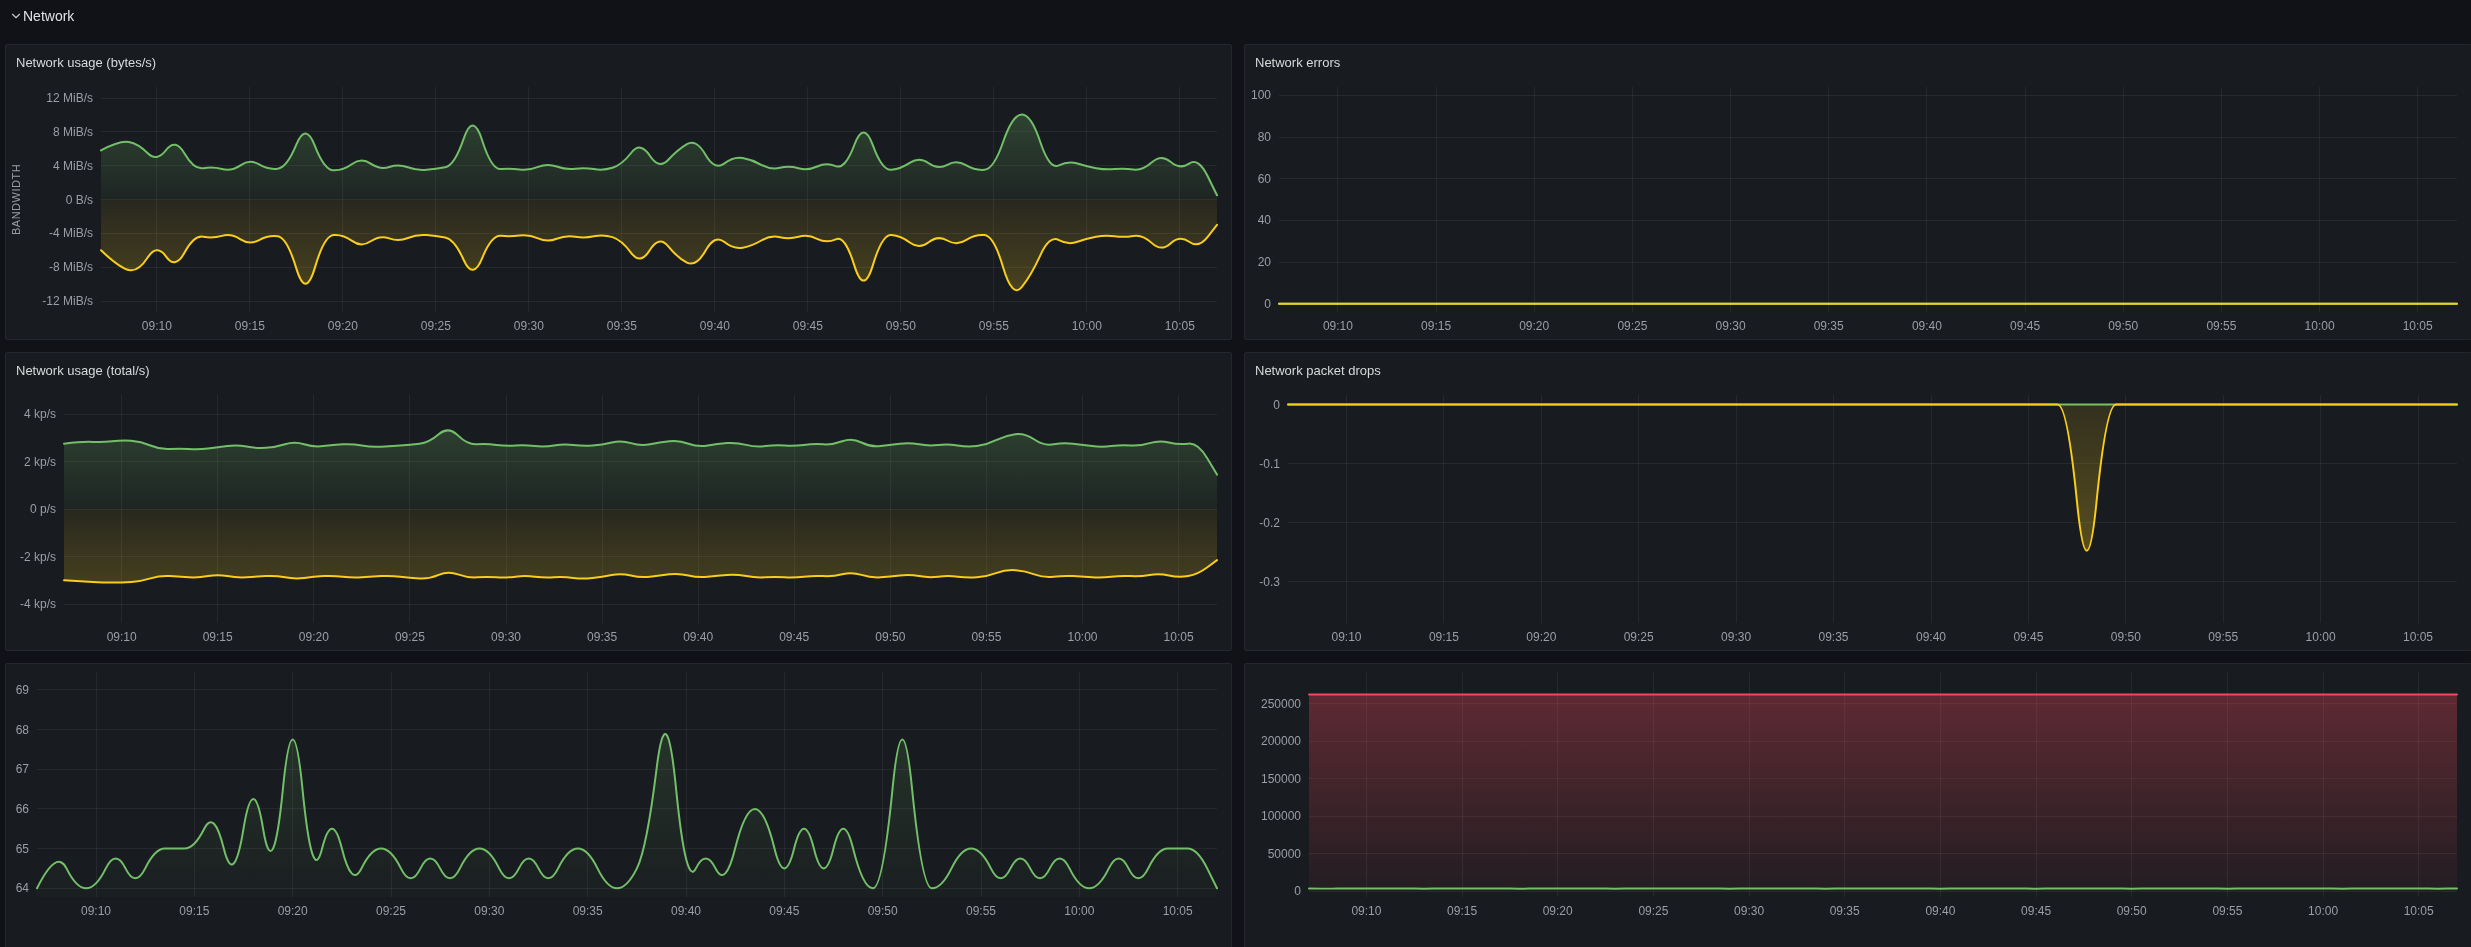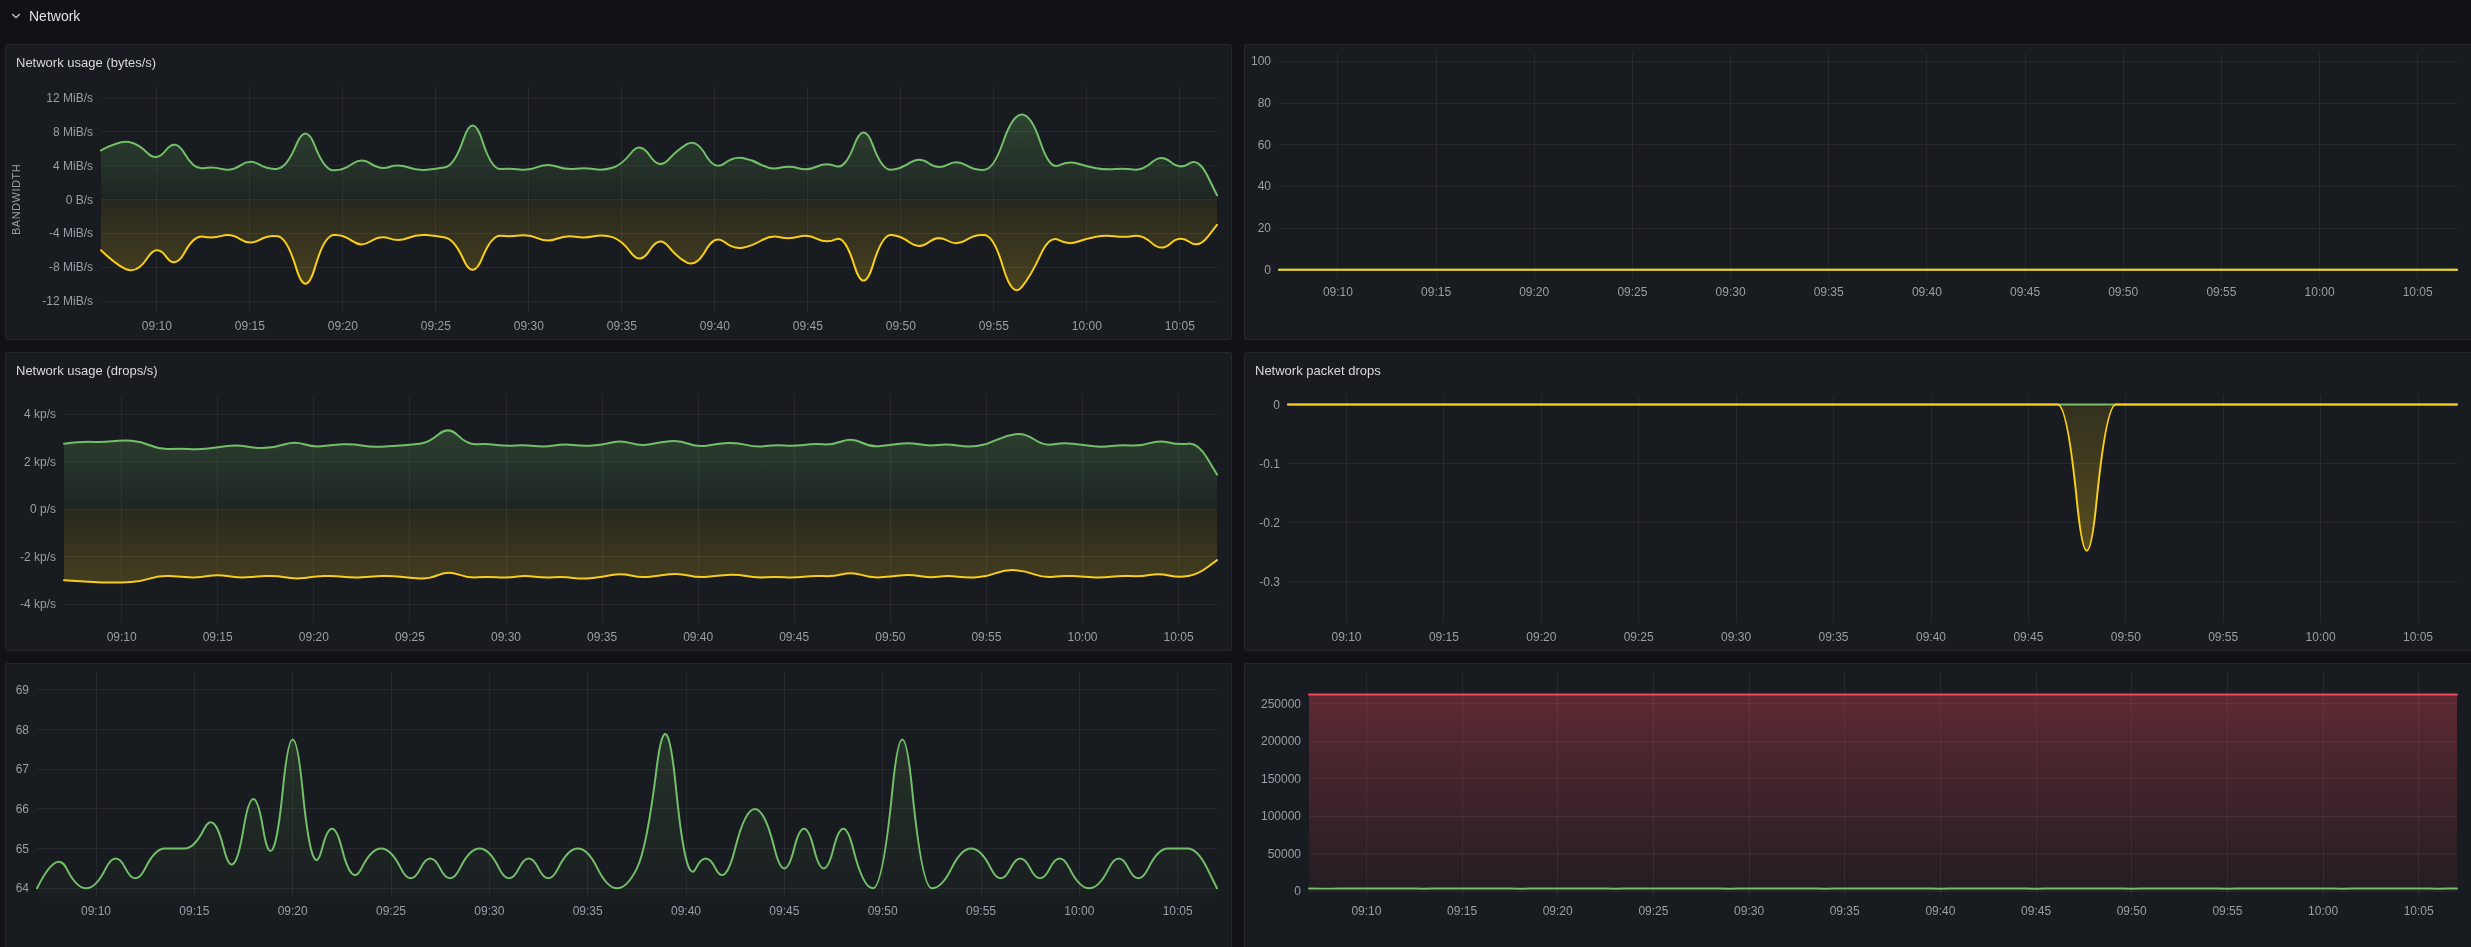--- a/index.html
+++ b/index.html
@@ -1,17 +1,17 @@
 <!DOCTYPE html>
 <html><head>
 <meta charset="utf-8">
 <style>
   html,body{margin:0;padding:0;width:2471px;height:947px;overflow:hidden;
     background:#111217;font-family:"Liberation Sans",sans-serif;}
-  .row-header{height:32px;display:flex;align-items:center;gap:6px;padding:0 0 0 9px;
+  .row-header{height:32px;display:flex;align-items:center;padding:0 0 0 9px;
     color:#e0e1e3;font-size:14px;font-weight:500;cursor:pointer;}
   .row-header .chev{display:flex;align-items:center;color:#c7c8cc;}
   .dashboard{display:grid;grid-template-columns:1227px 1228px;grid-template-rows:296px 299px 296px;
     gap:12px;padding:12px 5px;}
   .panel{background:#181b1f;border:1px solid #24272d;border-radius:2px;
     box-sizing:border-box;display:flex;flex-direction:column;position:relative;}
   .panel-header{height:34px;flex:0 0 34px;display:flex;align-items:center;padding:0 10px;}
   .panel-title{font-size:13px;color:#d8d9da;white-space:nowrap;}
   .plot{flex:1;position:relative;}
   .plot svg{position:absolute;left:0;top:0;}
@@ -93,20 +93,23 @@
           </defs>
           <path d="M 95,71.4 Q 113.6,61.3 122.9,63.0 Q 132.2,64.7 141.5,74.0 Q 150.8,83.3 160.1,71.0 Q 169.4,58.8 178.7,74.8 Q 188,90.9 197.3,89.2 Q 206.6,87.5 215.9,90.0 Q 225.2,92.6 234.5,86.3 Q 243.8,79.9 253.1,85.4 Q 262.4,90.9 271.7,89.7 Q 281,88.4 290.3,65.6 Q 299.6,42.7 308.9,66.8 Q 318.2,90.9 327.5,91.3 Q 336.8,91.7 346.1,85.0 Q 355.4,78.2 364.7,84.6 Q 374,90.9 383.3,88.0 Q 392.6,85 401.9,88.3 Q 411.2,91.7 420.5,90.8 Q 429.8,90 439.1,88.3 Q 448.4,86.7 457.7,59.6 Q 467,32.5 476.3,61.7 Q 485.6,90.9 494.9,90.1 Q 504.2,89.2 513.5,90.5 Q 522.8,91.7 532.1,87.9 Q 541.4,84.1 550.7,87.5 Q 560,90.9 569.3,89.7 Q 578.6,88.4 587.9,90.1 Q 597.2,91.7 606.5,88.8 Q 615.8,85.8 625.1,74.0 Q 634.4,62.1 643.7,76.5 Q 653,90.9 662.3,80.8 Q 671.6,70.6 680.9,65.1 Q 690.2,59.6 699.5,75.7 Q 708.8,91.7 718.1,84.6 Q 727.4,77.4 736.7,79.1 Q 746,80.7 755.3,85.8 Q 764.6,90.9 773.9,88.8 Q 783.2,86.7 792.5,89.2 Q 801.8,91.7 811.1,87.5 Q 820.4,83.3 829.7,87.1 Q 839,90.9 848.3,66.0 Q 857.6,41 866.9,66.3 Q 876.2,91.7 885.5,90.8 Q 894.8,90 904.1,83.7 Q 913.4,77.4 922.7,84.2 Q 932,90.9 941.3,85.8 Q 950.6,80.7 959.9,86.2 Q 969.2,91.7 978.5,90.8 Q 987.8,90 997.1,63.0 Q 1006.4,35.9 1015.7,35.5 Q 1025,35.1 1034.3,63.0 Q 1043.6,90.9 1052.9,86.3 Q 1062.2,81.6 1071.5,84.5 Q 1080.8,87.5 1090.1,89.2 Q 1099.4,90.9 1108.7,90.1 Q 1118,89.2 1127.3,90.5 Q 1136.6,91.7 1145.9,83.3 Q 1155.2,74.8 1164.5,82.8 Q 1173.8,90.9 1183.1,84.6 Q 1192.4,78.2 1201.7,97.3 L 1211,116.3 L 1211,120.5 L 95,120.5 Z" fill="url(#grad0_0)" stroke="none"></path>
           <path d="M 95,71.4 Q 113.6,61.3 122.9,63.0 Q 132.2,64.7 141.5,74.0 Q 150.8,83.3 160.1,71.0 Q 169.4,58.8 178.7,74.8 Q 188,90.9 197.3,89.2 Q 206.6,87.5 215.9,90.0 Q 225.2,92.6 234.5,86.3 Q 243.8,79.9 253.1,85.4 Q 262.4,90.9 271.7,89.7 Q 281,88.4 290.3,65.6 Q 299.6,42.7 308.9,66.8 Q 318.2,90.9 327.5,91.3 Q 336.8,91.7 346.1,85.0 Q 355.4,78.2 364.7,84.6 Q 374,90.9 383.3,88.0 Q 392.6,85 401.9,88.3 Q 411.2,91.7 420.5,90.8 Q 429.8,90 439.1,88.3 Q 448.4,86.7 457.7,59.6 Q 467,32.5 476.3,61.7 Q 485.6,90.9 494.9,90.1 Q 504.2,89.2 513.5,90.5 Q 522.8,91.7 532.1,87.9 Q 541.4,84.1 550.7,87.5 Q 560,90.9 569.3,89.7 Q 578.6,88.4 587.9,90.1 Q 597.2,91.7 606.5,88.8 Q 615.8,85.8 625.1,74.0 Q 634.4,62.1 643.7,76.5 Q 653,90.9 662.3,80.8 Q 671.6,70.6 680.9,65.1 Q 690.2,59.6 699.5,75.7 Q 708.8,91.7 718.1,84.6 Q 727.4,77.4 736.7,79.1 Q 746,80.7 755.3,85.8 Q 764.6,90.9 773.9,88.8 Q 783.2,86.7 792.5,89.2 Q 801.8,91.7 811.1,87.5 Q 820.4,83.3 829.7,87.1 Q 839,90.9 848.3,66.0 Q 857.6,41 866.9,66.3 Q 876.2,91.7 885.5,90.8 Q 894.8,90 904.1,83.7 Q 913.4,77.4 922.7,84.2 Q 932,90.9 941.3,85.8 Q 950.6,80.7 959.9,86.2 Q 969.2,91.7 978.5,90.8 Q 987.8,90 997.1,63.0 Q 1006.4,35.9 1015.7,35.5 Q 1025,35.1 1034.3,63.0 Q 1043.6,90.9 1052.9,86.3 Q 1062.2,81.6 1071.5,84.5 Q 1080.8,87.5 1090.1,89.2 Q 1099.4,90.9 1108.7,90.1 Q 1118,89.2 1127.3,90.5 Q 1136.6,91.7 1145.9,83.3 Q 1155.2,74.8 1164.5,82.8 Q 1173.8,90.9 1183.1,84.6 Q 1192.4,78.2 1201.7,97.3 L 1211,116.3" fill="none" stroke="#73bf69" stroke-width="2" stroke-linejoin="round" stroke-linecap="round"></path>
           <path d="M 95,171.3 Q 113.6,189 122.9,191.1 Q 132.2,193.2 141.5,178.8 Q 150.8,164.5 160.1,177.6 Q 169.4,190.7 178.7,173.3 Q 188,156 197.3,157.7 Q 206.6,159.4 215.9,156.9 Q 225.2,154.3 234.5,160.3 Q 243.8,166.2 253.1,161.1 Q 262.4,156 271.7,157.3 Q 281,158.6 290.3,189.4 Q 299.6,220.3 308.9,188.6 Q 318.2,156.9 327.5,156.1 Q 336.8,155.2 346.1,161.9 Q 355.4,168.7 364.7,162.3 Q 374,156 383.3,159.4 Q 392.6,162.8 401.9,159.0 Q 411.2,155.2 420.5,156.1 Q 429.8,156.9 439.1,158.6 Q 448.4,160.3 457.7,181.0 Q 467,201.7 476.3,178.8 Q 485.6,156 494.9,156.8 Q 504.2,157.7 513.5,156.4 Q 522.8,155.2 532.1,159.4 Q 541.4,163.6 550.7,159.8 Q 560,156 569.3,157.7 Q 578.6,159.4 587.9,157.3 Q 597.2,155.2 606.5,158.1 Q 615.8,161.1 625.1,173.8 Q 634.4,186.5 643.7,171.3 Q 653,156 662.3,167.4 Q 671.6,178.9 680.9,183.6 Q 690.2,188.2 699.5,171.7 Q 708.8,155.2 718.1,162.8 Q 727.4,170.4 736.7,168.7 Q 746,167 755.3,161.5 Q 764.6,156 773.9,158.2 Q 783.2,160.3 792.5,157.8 Q 801.8,155.2 811.1,159.8 Q 820.4,164.5 829.7,160.3 Q 839,156 848.3,186.4 Q 857.6,216.9 866.9,186.1 Q 876.2,155.2 885.5,156.1 Q 894.8,156.9 904.1,163.7 Q 913.4,170.4 922.7,163.2 Q 932,156 941.3,161.5 Q 950.6,167 959.9,161.1 Q 969.2,155.2 978.5,156.1 Q 987.8,156.9 997.1,188.2 Q 1006.4,219.5 1015.7,208.1 Q 1025,196.6 1034.3,176.3 Q 1043.6,156 1052.9,161.1 Q 1062.2,166.2 1071.5,162.8 Q 1080.8,159.4 1090.1,157.7 Q 1099.4,156 1108.7,157.3 Q 1118,158.6 1127.3,156.9 Q 1136.6,155.2 1145.9,164.1 Q 1155.2,172.9 1164.5,164.4 Q 1173.8,156 1183.1,162.8 Q 1192.4,169.6 1201.7,157.8 L 1211,145.9 L 1211,120.5 L 95,120.5 Z" fill="url(#grad0_1)" stroke="none"></path>
           <path d="M 95,171.3 Q 113.6,189 122.9,191.1 Q 132.2,193.2 141.5,178.8 Q 150.8,164.5 160.1,177.6 Q 169.4,190.7 178.7,173.3 Q 188,156 197.3,157.7 Q 206.6,159.4 215.9,156.9 Q 225.2,154.3 234.5,160.3 Q 243.8,166.2 253.1,161.1 Q 262.4,156 271.7,157.3 Q 281,158.6 290.3,189.4 Q 299.6,220.3 308.9,188.6 Q 318.2,156.9 327.5,156.1 Q 336.8,155.2 346.1,161.9 Q 355.4,168.7 364.7,162.3 Q 374,156 383.3,159.4 Q 392.6,162.8 401.9,159.0 Q 411.2,155.2 420.5,156.1 Q 429.8,156.9 439.1,158.6 Q 448.4,160.3 457.7,181.0 Q 467,201.7 476.3,178.8 Q 485.6,156 494.9,156.8 Q 504.2,157.7 513.5,156.4 Q 522.8,155.2 532.1,159.4 Q 541.4,163.6 550.7,159.8 Q 560,156 569.3,157.7 Q 578.6,159.4 587.9,157.3 Q 597.2,155.2 606.5,158.1 Q 615.8,161.1 625.1,173.8 Q 634.4,186.5 643.7,171.3 Q 653,156 662.3,167.4 Q 671.6,178.9 680.9,183.6 Q 690.2,188.2 699.5,171.7 Q 708.8,155.2 718.1,162.8 Q 727.4,170.4 736.7,168.7 Q 746,167 755.3,161.5 Q 764.6,156 773.9,158.2 Q 783.2,160.3 792.5,157.8 Q 801.8,155.2 811.1,159.8 Q 820.4,164.5 829.7,160.3 Q 839,156 848.3,186.4 Q 857.6,216.9 866.9,186.1 Q 876.2,155.2 885.5,156.1 Q 894.8,156.9 904.1,163.7 Q 913.4,170.4 922.7,163.2 Q 932,156 941.3,161.5 Q 950.6,167 959.9,161.1 Q 969.2,155.2 978.5,156.1 Q 987.8,156.9 997.1,188.2 Q 1006.4,219.5 1015.7,208.1 Q 1025,196.6 1034.3,176.3 Q 1043.6,156 1052.9,161.1 Q 1062.2,166.2 1071.5,162.8 Q 1080.8,159.4 1090.1,157.7 Q 1099.4,156 1108.7,157.3 Q 1118,158.6 1127.3,156.9 Q 1136.6,155.2 1145.9,164.1 Q 1155.2,172.9 1164.5,164.4 Q 1173.8,156 1183.1,162.8 Q 1192.4,169.6 1201.7,157.8 L 1211,145.9" fill="none" stroke="#f8cd1c" stroke-width="2" stroke-linejoin="round" stroke-linecap="round"></path>
         </svg>
       </div>
   </div>
 
   <div class="panel">
+    <div class="panel-header">
+      <span class="panel-title">Network errors</span>
+    </div>
     <div class="plot">
         <svg width="1226" height="260">
           <line x1="92.9" x2="92.9" y1="8" y2="233" class="grid" shape-rendering="crispEdges"></line>
           <text x="92.9" y="251" class="tick" text-anchor="middle">09:10</text>
           <line x1="191.1" x2="191.1" y1="8" y2="233" class="grid" shape-rendering="crispEdges"></line>
           <text x="191.1" y="251" class="tick" text-anchor="middle">09:15</text>
           <line x1="289.2" x2="289.2" y1="8" y2="233" class="grid" shape-rendering="crispEdges"></line>
           <text x="289.2" y="251" class="tick" text-anchor="middle">09:20</text>
           <line x1="387.4" x2="387.4" y1="8" y2="233" class="grid" shape-rendering="crispEdges"></line>
           <text x="387.4" y="251" class="tick" text-anchor="middle">09:25</text>
@@ -140,21 +143,21 @@
           <text x="26" y="228.7" class="tick" text-anchor="end">0</text>
           <defs></defs>
           <path d="M 34,224.7 Q 53.6,224.7 63.5,224.7 Q 73.3,224.7 83.1,224.7 Q 92.9,224.7 102.7,224.7 Q 112.5,224.7 122.3,224.7 Q 132.2,224.7 142.0,224.7 Q 151.8,224.7 161.6,224.7 Q 171.4,224.7 181.3,224.7 Q 191.1,224.7 200.9,224.7 Q 210.7,224.7 220.5,224.7 Q 230.3,224.7 240.2,224.7 Q 250,224.7 259.8,224.7 Q 269.6,224.7 279.4,224.7 Q 289.2,224.7 299.0,224.7 Q 308.9,224.7 318.7,224.7 Q 328.5,224.7 338.3,224.7 Q 348.1,224.7 358.0,224.7 Q 367.8,224.7 377.6,224.7 Q 387.4,224.7 397.2,224.7 Q 407,224.7 416.9,224.7 Q 426.7,224.7 436.5,224.7 Q 446.3,224.7 456.1,224.7 Q 465.9,224.7 475.8,224.7 Q 485.6,224.7 495.4,224.7 Q 505.2,224.7 515.0,224.7 Q 524.8,224.7 534.6,224.7 Q 544.5,224.7 554.3,224.7 Q 564.1,224.7 573.9,224.7 Q 583.7,224.7 593.5,224.7 Q 603.4,224.7 613.2,224.7 Q 623,224.7 632.8,224.7 Q 642.6,224.7 652.5,224.7 Q 662.3,224.7 672.1,224.7 Q 681.9,224.7 691.7,224.7 Q 701.5,224.7 711.4,224.7 Q 721.2,224.7 731.0,224.7 Q 740.8,224.7 750.6,224.7 Q 760.4,224.7 770.3,224.7 Q 780.1,224.7 789.9,224.7 Q 799.7,224.7 809.5,224.7 Q 819.3,224.7 829.1,224.7 Q 839,224.7 848.8,224.7 Q 858.6,224.7 868.4,224.7 Q 878.2,224.7 888.0,224.7 Q 897.9,224.7 907.7,224.7 Q 917.5,224.7 927.3,224.7 Q 937.1,224.7 947.0,224.7 Q 956.8,224.7 966.6,224.7 Q 976.4,224.7 986.2,224.7 Q 996,224.7 1005.9,224.7 Q 1015.7,224.7 1025.5,224.7 Q 1035.3,224.7 1045.1,224.7 Q 1054.9,224.7 1064.8,224.7 Q 1074.6,224.7 1084.4,224.7 Q 1094.2,224.7 1104.0,224.7 Q 1113.8,224.7 1123.7,224.7 Q 1133.5,224.7 1143.3,224.7 Q 1153.1,224.7 1162.9,224.7 Q 1172.7,224.7 1182.6,224.7 Q 1192.4,224.7 1202.2,224.7 L 1212,224.7" fill="none" stroke="#73bf69" stroke-width="2" stroke-linejoin="round" stroke-linecap="round"></path>
           <path d="M 34,224.7 Q 53.6,224.7 63.5,224.7 Q 73.3,224.7 83.1,224.7 Q 92.9,224.7 102.7,224.7 Q 112.5,224.7 122.3,224.7 Q 132.2,224.7 142.0,224.7 Q 151.8,224.7 161.6,224.7 Q 171.4,224.7 181.3,224.7 Q 191.1,224.7 200.9,224.7 Q 210.7,224.7 220.5,224.7 Q 230.3,224.7 240.2,224.7 Q 250,224.7 259.8,224.7 Q 269.6,224.7 279.4,224.7 Q 289.2,224.7 299.0,224.7 Q 308.9,224.7 318.7,224.7 Q 328.5,224.7 338.3,224.7 Q 348.1,224.7 358.0,224.7 Q 367.8,224.7 377.6,224.7 Q 387.4,224.7 397.2,224.7 Q 407,224.7 416.9,224.7 Q 426.7,224.7 436.5,224.7 Q 446.3,224.7 456.1,224.7 Q 465.9,224.7 475.8,224.7 Q 485.6,224.7 495.4,224.7 Q 505.2,224.7 515.0,224.7 Q 524.8,224.7 534.6,224.7 Q 544.5,224.7 554.3,224.7 Q 564.1,224.7 573.9,224.7 Q 583.7,224.7 593.5,224.7 Q 603.4,224.7 613.2,224.7 Q 623,224.7 632.8,224.7 Q 642.6,224.7 652.5,224.7 Q 662.3,224.7 672.1,224.7 Q 681.9,224.7 691.7,224.7 Q 701.5,224.7 711.4,224.7 Q 721.2,224.7 731.0,224.7 Q 740.8,224.7 750.6,224.7 Q 760.4,224.7 770.3,224.7 Q 780.1,224.7 789.9,224.7 Q 799.7,224.7 809.5,224.7 Q 819.3,224.7 829.1,224.7 Q 839,224.7 848.8,224.7 Q 858.6,224.7 868.4,224.7 Q 878.2,224.7 888.0,224.7 Q 897.9,224.7 907.7,224.7 Q 917.5,224.7 927.3,224.7 Q 937.1,224.7 947.0,224.7 Q 956.8,224.7 966.6,224.7 Q 976.4,224.7 986.2,224.7 Q 996,224.7 1005.9,224.7 Q 1015.7,224.7 1025.5,224.7 Q 1035.3,224.7 1045.1,224.7 Q 1054.9,224.7 1064.8,224.7 Q 1074.6,224.7 1084.4,224.7 Q 1094.2,224.7 1104.0,224.7 Q 1113.8,224.7 1123.7,224.7 Q 1133.5,224.7 1143.3,224.7 Q 1153.1,224.7 1162.9,224.7 Q 1172.7,224.7 1182.6,224.7 Q 1192.4,224.7 1202.2,224.7 L 1212,224.7" fill="none" stroke="#f8cd1c" stroke-width="2" stroke-linejoin="round" stroke-linecap="round"></path>
         </svg>
       </div>
   </div>
 
   <div class="panel">
     <div class="panel-header">
-      <span class="panel-title">Network usage (drops/s)</span>
+      <span class="panel-title">Network usage (total/s)</span>
     </div>
     <div class="plot">
         <svg width="1225" height="263">
           <line x1="115.7" x2="115.7" y1="8" y2="236" class="grid" shape-rendering="crispEdges"></line>
           <text x="115.7" y="254" class="tick" text-anchor="middle">09:10</text>
           <line x1="211.7" x2="211.7" y1="8" y2="236" class="grid" shape-rendering="crispEdges"></line>
           <text x="211.7" y="254" class="tick" text-anchor="middle">09:15</text>
           <line x1="307.8" x2="307.8" y1="8" y2="236" class="grid" shape-rendering="crispEdges"></line>
           <text x="307.8" y="254" class="tick" text-anchor="middle">09:20</text>
           <line x1="403.9" x2="403.9" y1="8" y2="236" class="grid" shape-rendering="crispEdges"></line>

